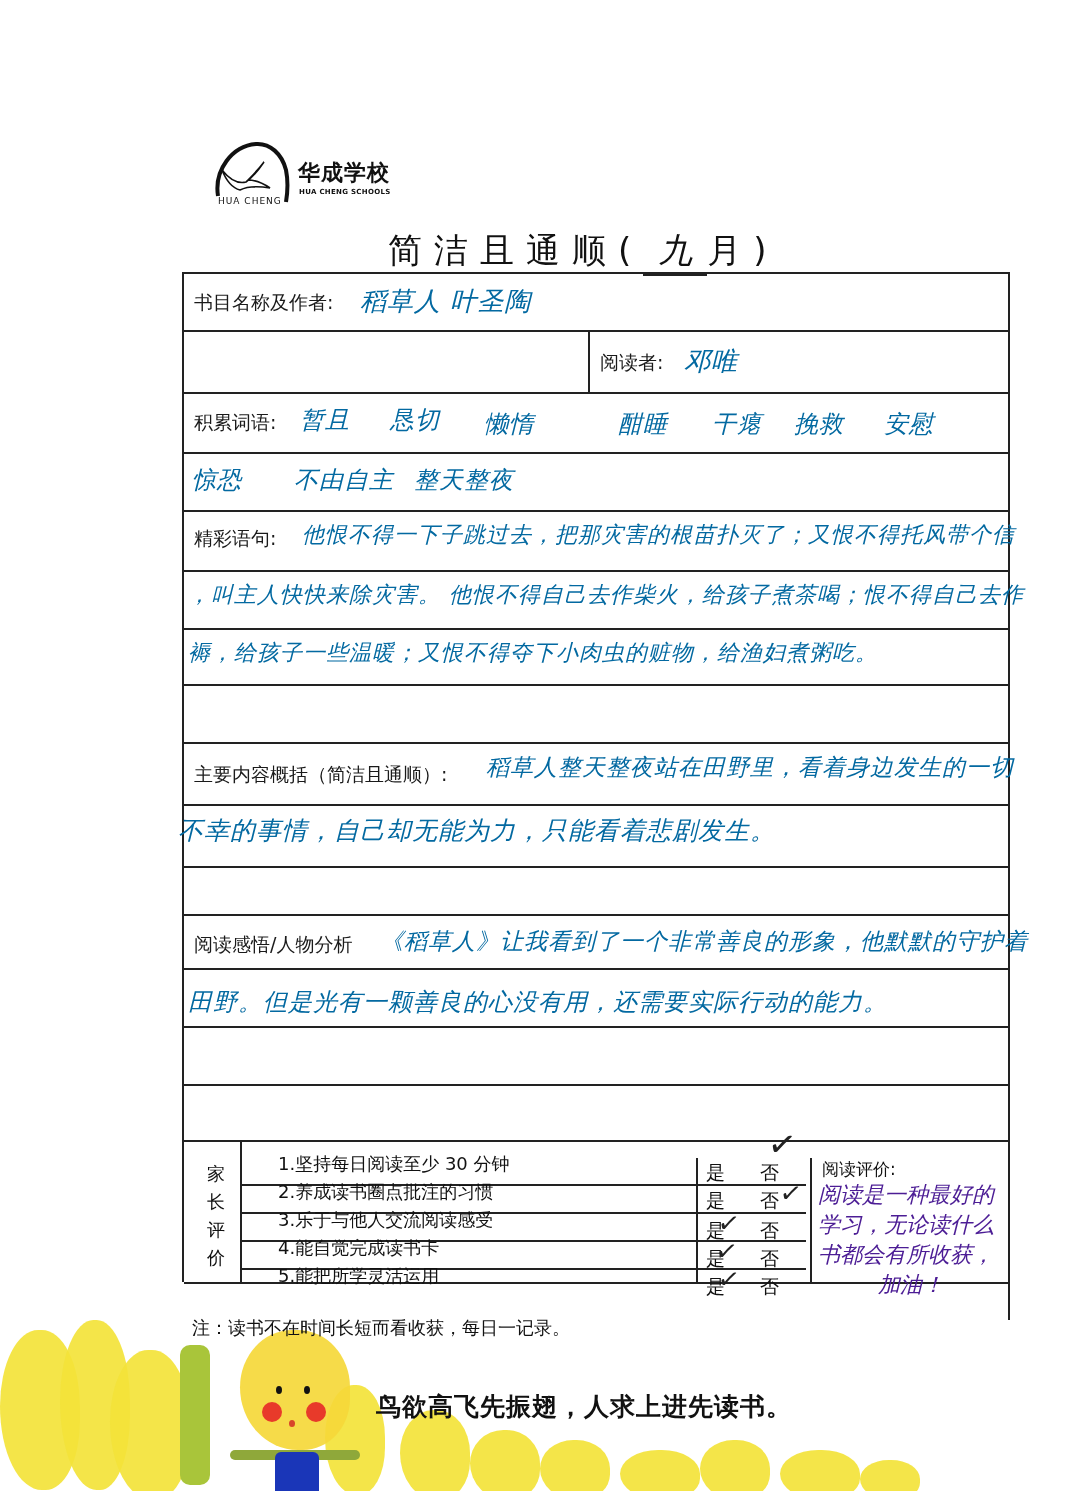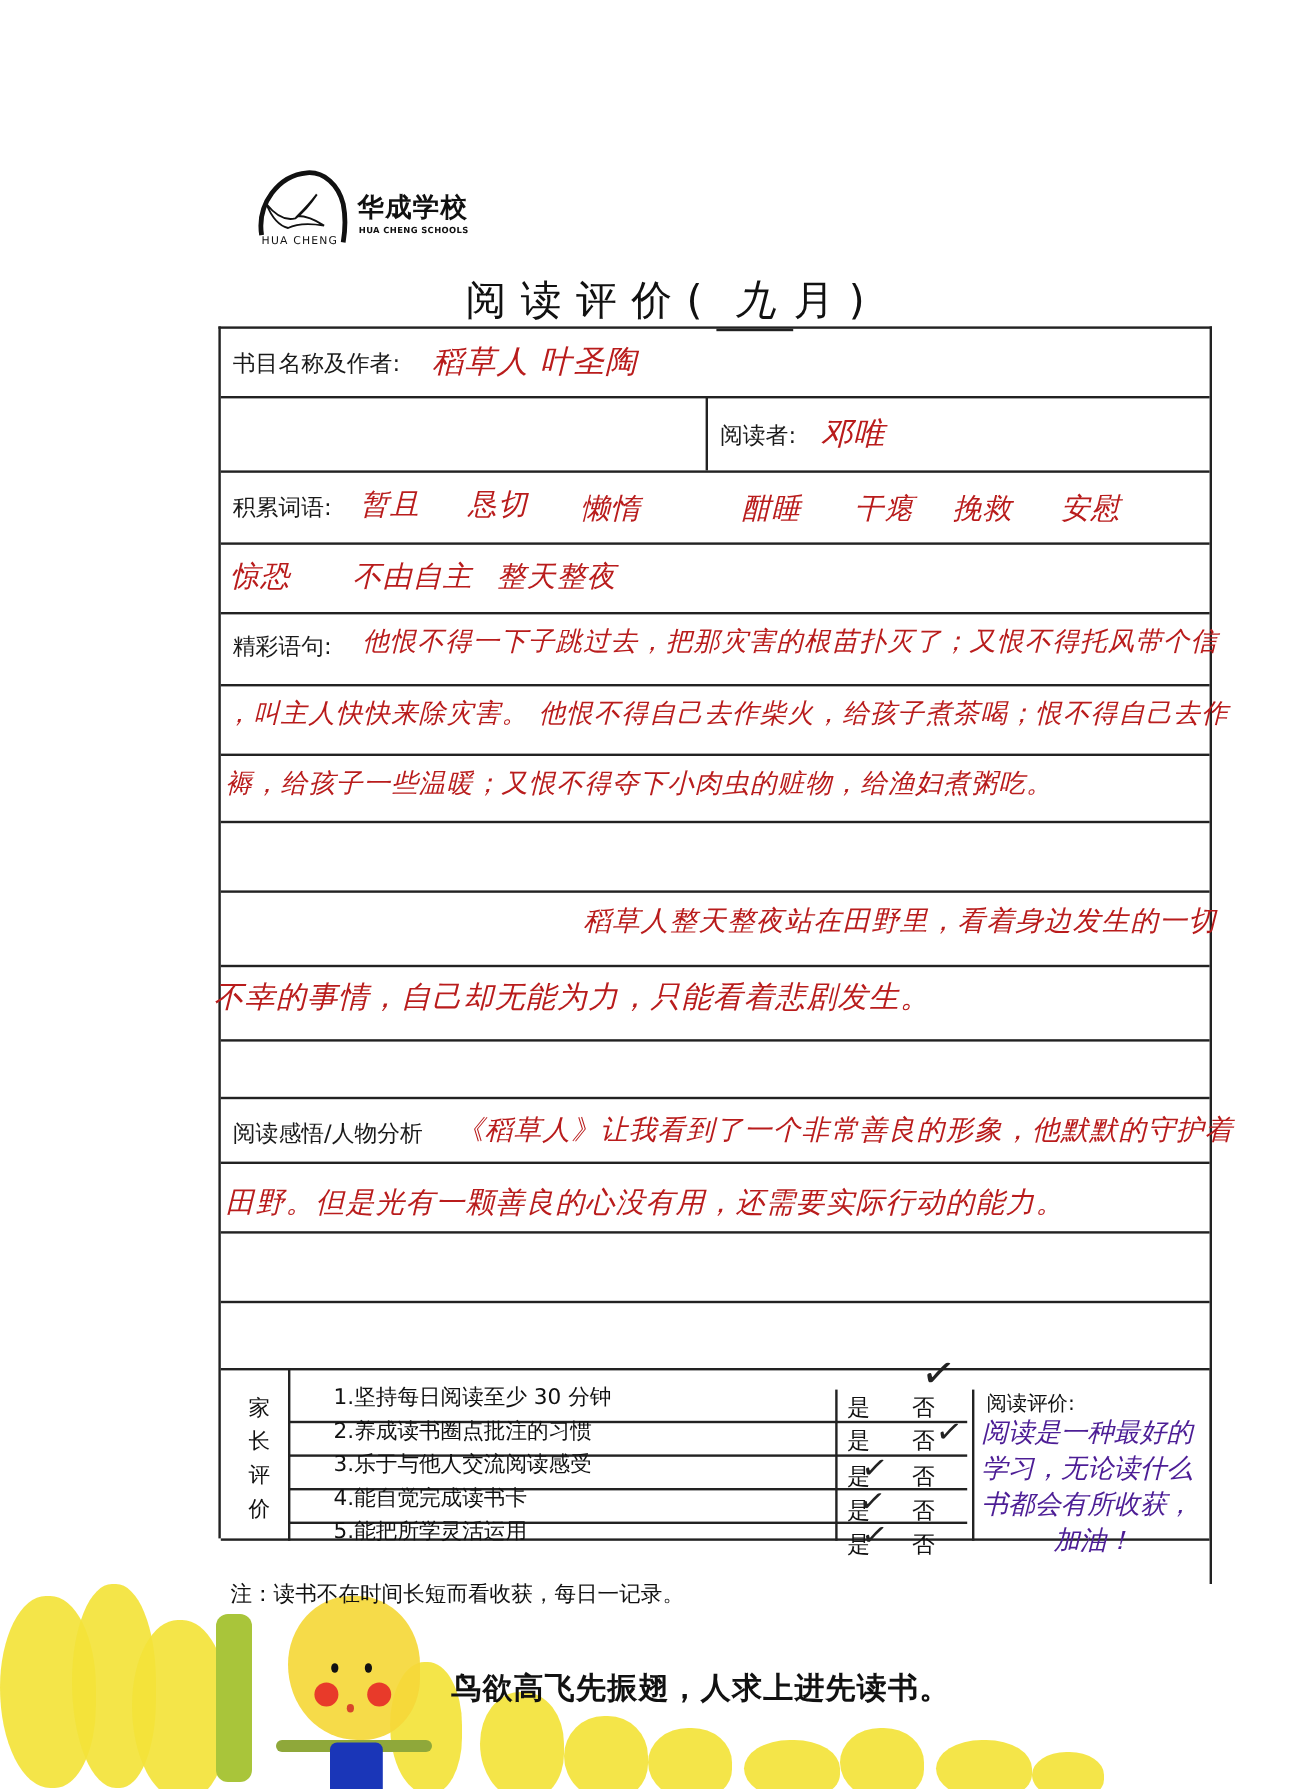--- a/index.html
+++ b/index.html
@@ -16,21 +16,21 @@
   .logo-hua { left:6px; top:56px; font-size:9px; letter-spacing:1px; }
   
   .title { left:388px; top:228px; font-size:34px; letter-spacing:12px; white-space:nowrap; }
   .title .month { display:inline-block; width:64px; border-bottom:2px solid #222; text-align:center;
     font-family:"DejaVu Serif", serif; font-style:italic; letter-spacing:0; font-weight:normal; }
   
   .form { left:182px; top:272px; width:828px; height:1010px; border:2px solid #222; border-bottom:none; box-sizing:border-box; }
   .hline { position:absolute; left:0; right:0; height:0; border-top:2px solid #222; }
   .vline { position:absolute; width:0; border-left:2px solid #222; }
   .lbl { position:absolute; font-size:19px; white-space:nowrap; color:#1a1a1a; }
-  .hw { position:absolute; font-family:"DejaVu Serif", serif; font-style:italic; font-size:26px; white-space:nowrap; color:#b91c1c; letter-spacing:1px; }
+  .hw { position:absolute; font-family:"DejaVu Serif", serif; font-style:italic; font-size:26px; white-space:nowrap; color:#0369a1; letter-spacing:1px; }
   .hw.small { font-size:24px; }
   .underline { display:inline-block; border-bottom:1.5px solid #222; text-align:center; }
   
   .eval-item { position:absolute; font-size:18px; white-space:nowrap; }
   .yn { position:absolute; font-size:19px; white-space:nowrap; }
   .check { position:absolute; font-family:"DejaVu Serif", serif; font-size:26px; color:#222; transform:rotate(8deg); }
   .comment-lbl { position:absolute; font-size:17px; }
   .comment { position:absolute; font-family:"DejaVu Serif", serif; font-style:italic; font-size:22px; line-height:30px; color:#4c1d95; }
   .note { left:192px; top:1316px; font-size:18px; white-space:nowrap; }
   .motto { left:376px; top:1390px; font-size:25px; font-weight:bold; white-space:nowrap; letter-spacing:1px; }
@@ -45,21 +45,21 @@
   <svg class="abs logo-arc" viewBox="0 0 78 66" width="78" height="66">
     <path d="M6 56 C2 30, 20 6, 44 4 C58 3, 70 14, 74 30 C76 40, 76 50, 74 62" fill="none" stroke="#111" stroke-width="4"></path>
     <path d="M10 30 C18 40, 26 44, 34 42 C42 36, 48 28, 52 22 C46 30, 40 36, 36 40 C44 40, 52 44, 58 48 C46 46, 36 46, 28 50 C20 48, 14 40, 10 30 Z" fill="none" stroke="#111" stroke-width="1.6"></path>
   </svg>
   <div class="abs logo-hua">HUA CHENG</div>
   <div class="abs logo-cn">华成学校</div>
   <div class="abs logo-en">HUA CHENG SCHOOLS</div>
 </div>
 
 <div class="abs title">
-  <span>阅读评价(</span><span class="month">九</span><span>月)</span>
+  <span>简洁且通顺(</span><span class="month">九</span><span>月)</span>
 </div>
 
 <div class="abs form">
 
   <div class="hline" style="top:56px"></div>
   <div class="hline" style="top:118px"></div>
   <div class="hline" style="top:178px"></div>
   <div class="hline" style="top:236px"></div>
   <div class="hline" style="top:296px"></div>
   <div class="hline" style="top:354px"></div>
@@ -90,20 +90,21 @@
   <div class="hw small" style="left:700px; top:134px">安慰</div>
   <div class="hw small" style="left:8px; top:190px">惊恐</div>
   <div class="hw small" style="left:110px; top:190px">不由自主</div>
   <div class="hw small" style="left:230px; top:190px">整天整夜</div>
 
   <div class="lbl" style="left:10px; top:252px">精彩语句:</div>
   <div class="hw small" style="left:4px; top:306px; font-size:22px">，叫主人快快来除灾害。  他恨不得自己去作柴火，给孩子煮茶喝；恨不得自己去作</div>
   <div class="hw small" style="left:118px; top:246px; font-size:22px">他恨不得一下子跳过去，把那灾害的根苗扑灭了；又恨不得托风带个信</div>
   <div class="hw small" style="left:4px; top:364px; font-size:22px">褥，给孩子一些温暖；又恨不得夺下小肉虫的赃物，给渔妇煮粥吃。</div>
 
+  <div class="lbl" style="left:10px; top:488px">主要内容概括（简洁且通顺）:</div>
   <div class="hw small" style="left:302px; top:478px; font-size:23px">稻草人整天整夜站在田野里，看着身边发生的一切</div>
   <div class="hw small" style="left:-6px; top:540px; font-size:25px">不幸的事情，自己却无能为力，只能看着悲剧发生。</div>
 
   <div class="lbl" style="left:10px; top:658px">阅读感悟/人物分析</div>
   <div class="hw small" style="left:196px; top:652px; font-size:23px">《稻草人》让我看到了一个非常善良的形象，他默默的守护着</div>
   <div class="hw small" style="left:4px; top:712px; font-size:24px">田野。但是光有一颗善良的心没有用，还需要实际行动的能力。</div>
 
   <div class="vline" style="left:56px; top:866px; height:144px"></div>
   <div class="vline" style="left:512px; top:884px; height:126px"></div>
   <div class="vline" style="left:626px; top:884px; height:126px"></div>

